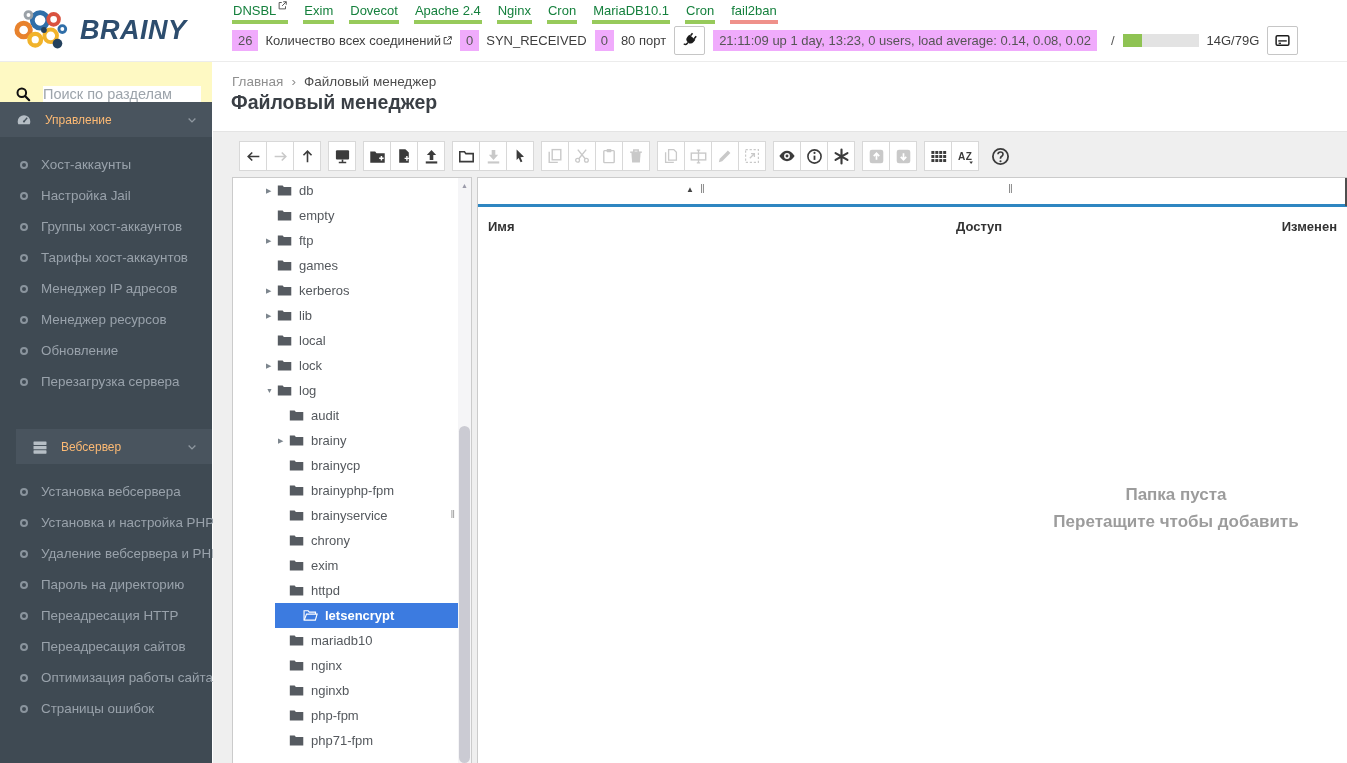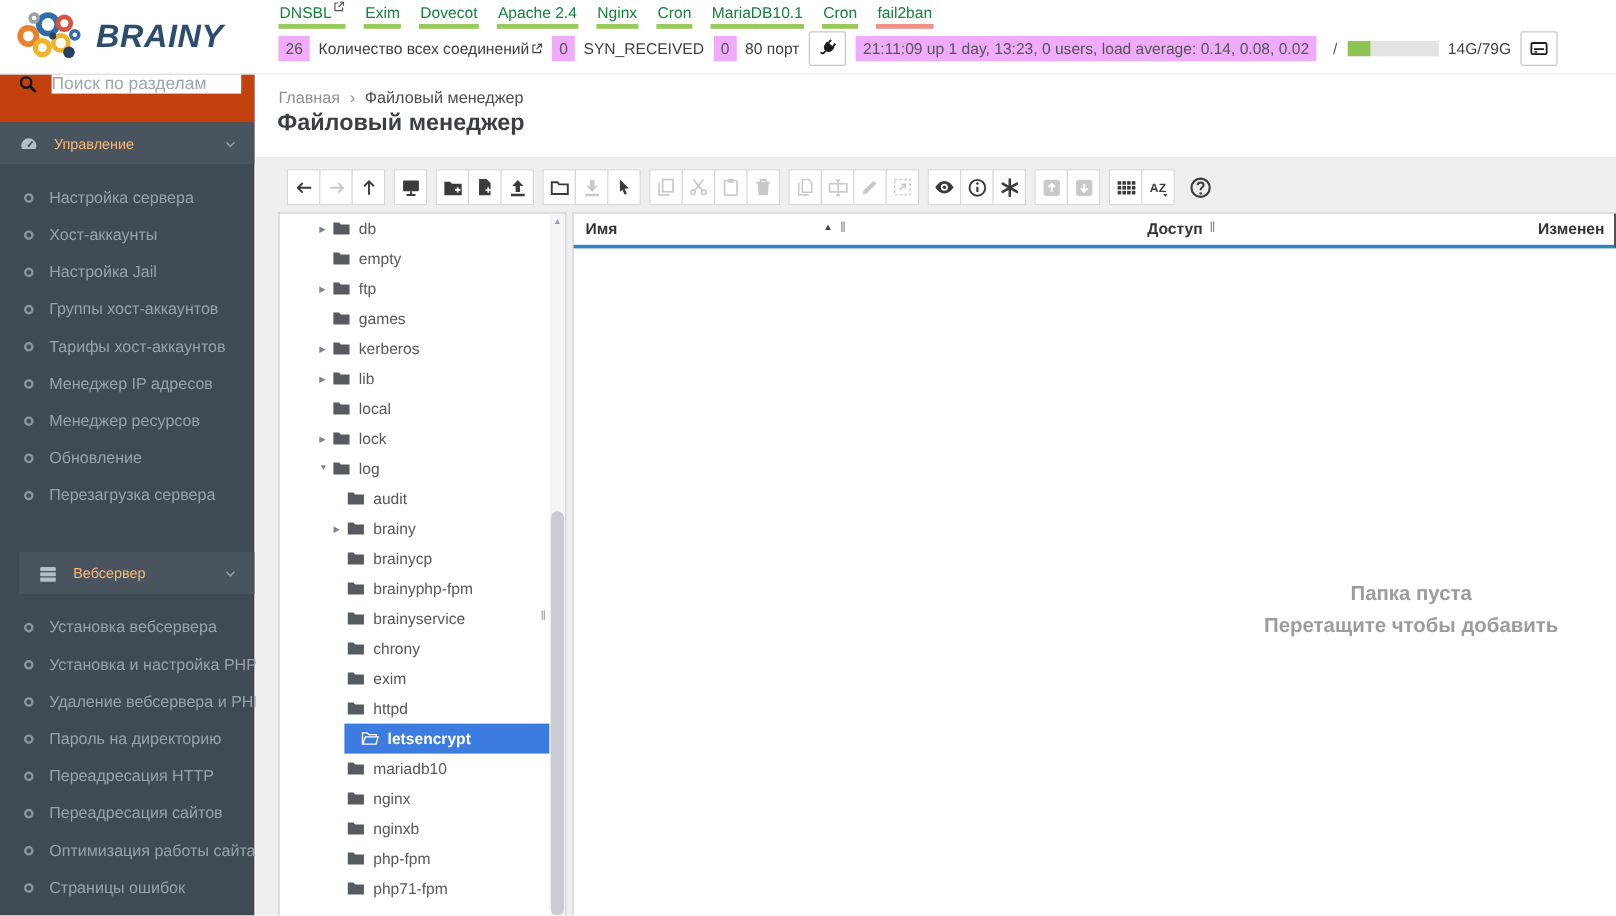--- a/index.html
+++ b/index.html
@@ -25,21 +25,21 @@
   .badge { background:#f0abfc; padding:3px 6px; color:#555; }
   .stat-label { display:flex; align-items:center; gap:2px; color:#3e3e3e; }
   .iconbtn { width:31px; height:29px; background:#fff; border:1px solid #c6c6c6; border-radius:2px;
     display:flex; align-items:center; justify-content:center; color:#1c1c1c; cursor:pointer; }
   .mount { margin-left:6px; color:#555; }
   .progress { width:76px; height:13px; background:#e3e3e3; overflow:hidden; }
   .progress .fill { height:100%; width:20%; }
 
   
   .sidebar { position:absolute; left:0; top:62px; width:212px; bottom:0; background:#3f4a53; }
-  .search-row { height:40px; background:#c2410c; display:flex; align-items:flex-start; padding-left:15px; gap:12px; }
+  .search-row { height:40px; background:#fef9c3; display:flex; align-items:flex-end; padding-left:15px; gap:12px; }
   .search-row .s-icon { color:#111; }
   .search-row input { border:0; outline:0; font-size:14.5px; color:#555; width:158px; font-family:inherit; }
   .search-row input::placeholder { color:#9da4ab; }
   .side-header { height:35px; display:flex; align-items:center; padding:0 14px 0 16px; gap:13px;
     background:#49545e; cursor:pointer; }
   .side-header .hicon { color:#b6bec5; }
   .side-header .hlabel { flex:1; color:#fdba74; font-size:12px; }
   .side-header .chev { color:#8f98a0; }
   .side-header.spaced { margin-top:16px;margin-left:16px; }
   .side-items { padding:12px 0 16px 0; }
@@ -63,37 +63,37 @@
   .tbtn.disabled { color:#c9c9c9; }
   .tbtn.frameless { border:none; background:transparent; }
 
   
   .tree-panel { position:absolute; left:19px; top:45px; width:240px; bottom:0; background:#fff;
     border:1px solid #cbcbcb; border-bottom:none; overflow:hidden; }
   .trow { height:25px; display:flex; cursor:pointer; }
   .trow-inner { display:flex; align-items:center; flex:1; margin-right:13px; }
   .lvl1 .trow-inner { margin-left:33px; }
   .lvl2 .trow-inner { margin-left:45px; }
-  .lvl2 .trow-inner.selected { margin-left:54px; padding-left:3px; }
+  .lvl2 .trow-inner.selected { margin-left:42px; padding-left:17px; }
   .caret { width:11px; font-size:7px; color:#7d868e; flex:none; }
   .tfolder { width:15px; margin-right:7px; color:#565b61; flex:none; display:flex; }
   .tlabel { font-size:13px; color:#54585d; white-space:nowrap; }
   .trow-inner.selected .tlabel { color:#fff; font-weight:bold; }
   .trow-inner.selected .tfolder { color:#fff; }
   .vscroll { position:absolute; top:0; right:0; bottom:0; width:13px; background:#f5f5f7; }
   .sb-up { height:14px; text-align:center; font-size:7px; color:#9b9baa; line-height:15px; cursor:pointer; }
   .sb-thumb { position:absolute; left:1px; right:1px; top:248px; bottom:0; background:#cbcbd3;
     border-radius:6px; cursor:pointer; }
   .splitter { position:absolute; right:16px; top:330px; font-size:11px; color:#9a9a9a; cursor:col-resize; }
 
   
   .table-panel { position:absolute; left:264px; top:45px; right:0; bottom:0; background:#fff;
     border:1px solid #cbcbcb; border-right:none; border-bottom:none; }
   .thead { position:relative; height:26px; font-size:13px; font-weight:bold; color:#333; }
-  .col { cursor:pointer; }
+  .col { cursor:pointer;margin-top:36px; }
   .col.name { position:absolute; left:10px; top:5px; }
   .sort-asc { position:absolute; left:208px; top:7px; font-size:8px; color:#444; }
   .handle { position:absolute; top:4px; color:#888; font-size:12px; font-weight:normal; cursor:col-resize; }
   .h1 { left:222px; } .col.access { position:absolute; left:478px; top:5px; }
   .h2 { left:530px; } .col.modified { position:absolute; right:10px; top:5px; }
   .head-line { position:absolute; left:0; right:0; top:26px; height:3px; background:#2e86c1; }
   .edge-tick { position:absolute; right:0; top:0; width:2px; height:28px; background:#4f4f4f; }
   .empty { position:absolute; left:423px; top:303px; width:550px; text-align:center; font-size:17px;
     font-weight:600; color:#9c9c9c; line-height:27px; }
 </style>
@@ -228,24 +228,20 @@
           <span class="hlabel">Управление</span>
           <span class="icon chev">
             <svg viewBox="0 0 16 16" width="12" height="12">
               <path d="M3.5 6 8 10.5 12.5 6" fill="none" stroke="currentColor" stroke-width="1.8"></path>
             </svg>
           </span>
         </div>
         <div class="side-items">
           <div class="side-item">
             <span class="bullet"></span>
-            <span class="ilabel">Настройка сервера</span>
-          </div>
-          <div class="side-item">
-            <span class="bullet"></span>
             <span class="ilabel">Хост-аккаунты</span>
           </div>
           <div class="side-item">
             <span class="bullet"></span>
             <span class="ilabel">Настройка Jail</span>
           </div>
           <div class="side-item">
             <span class="bullet"></span>
             <span class="ilabel">Группы хост-аккаунтов</span>
           </div>

